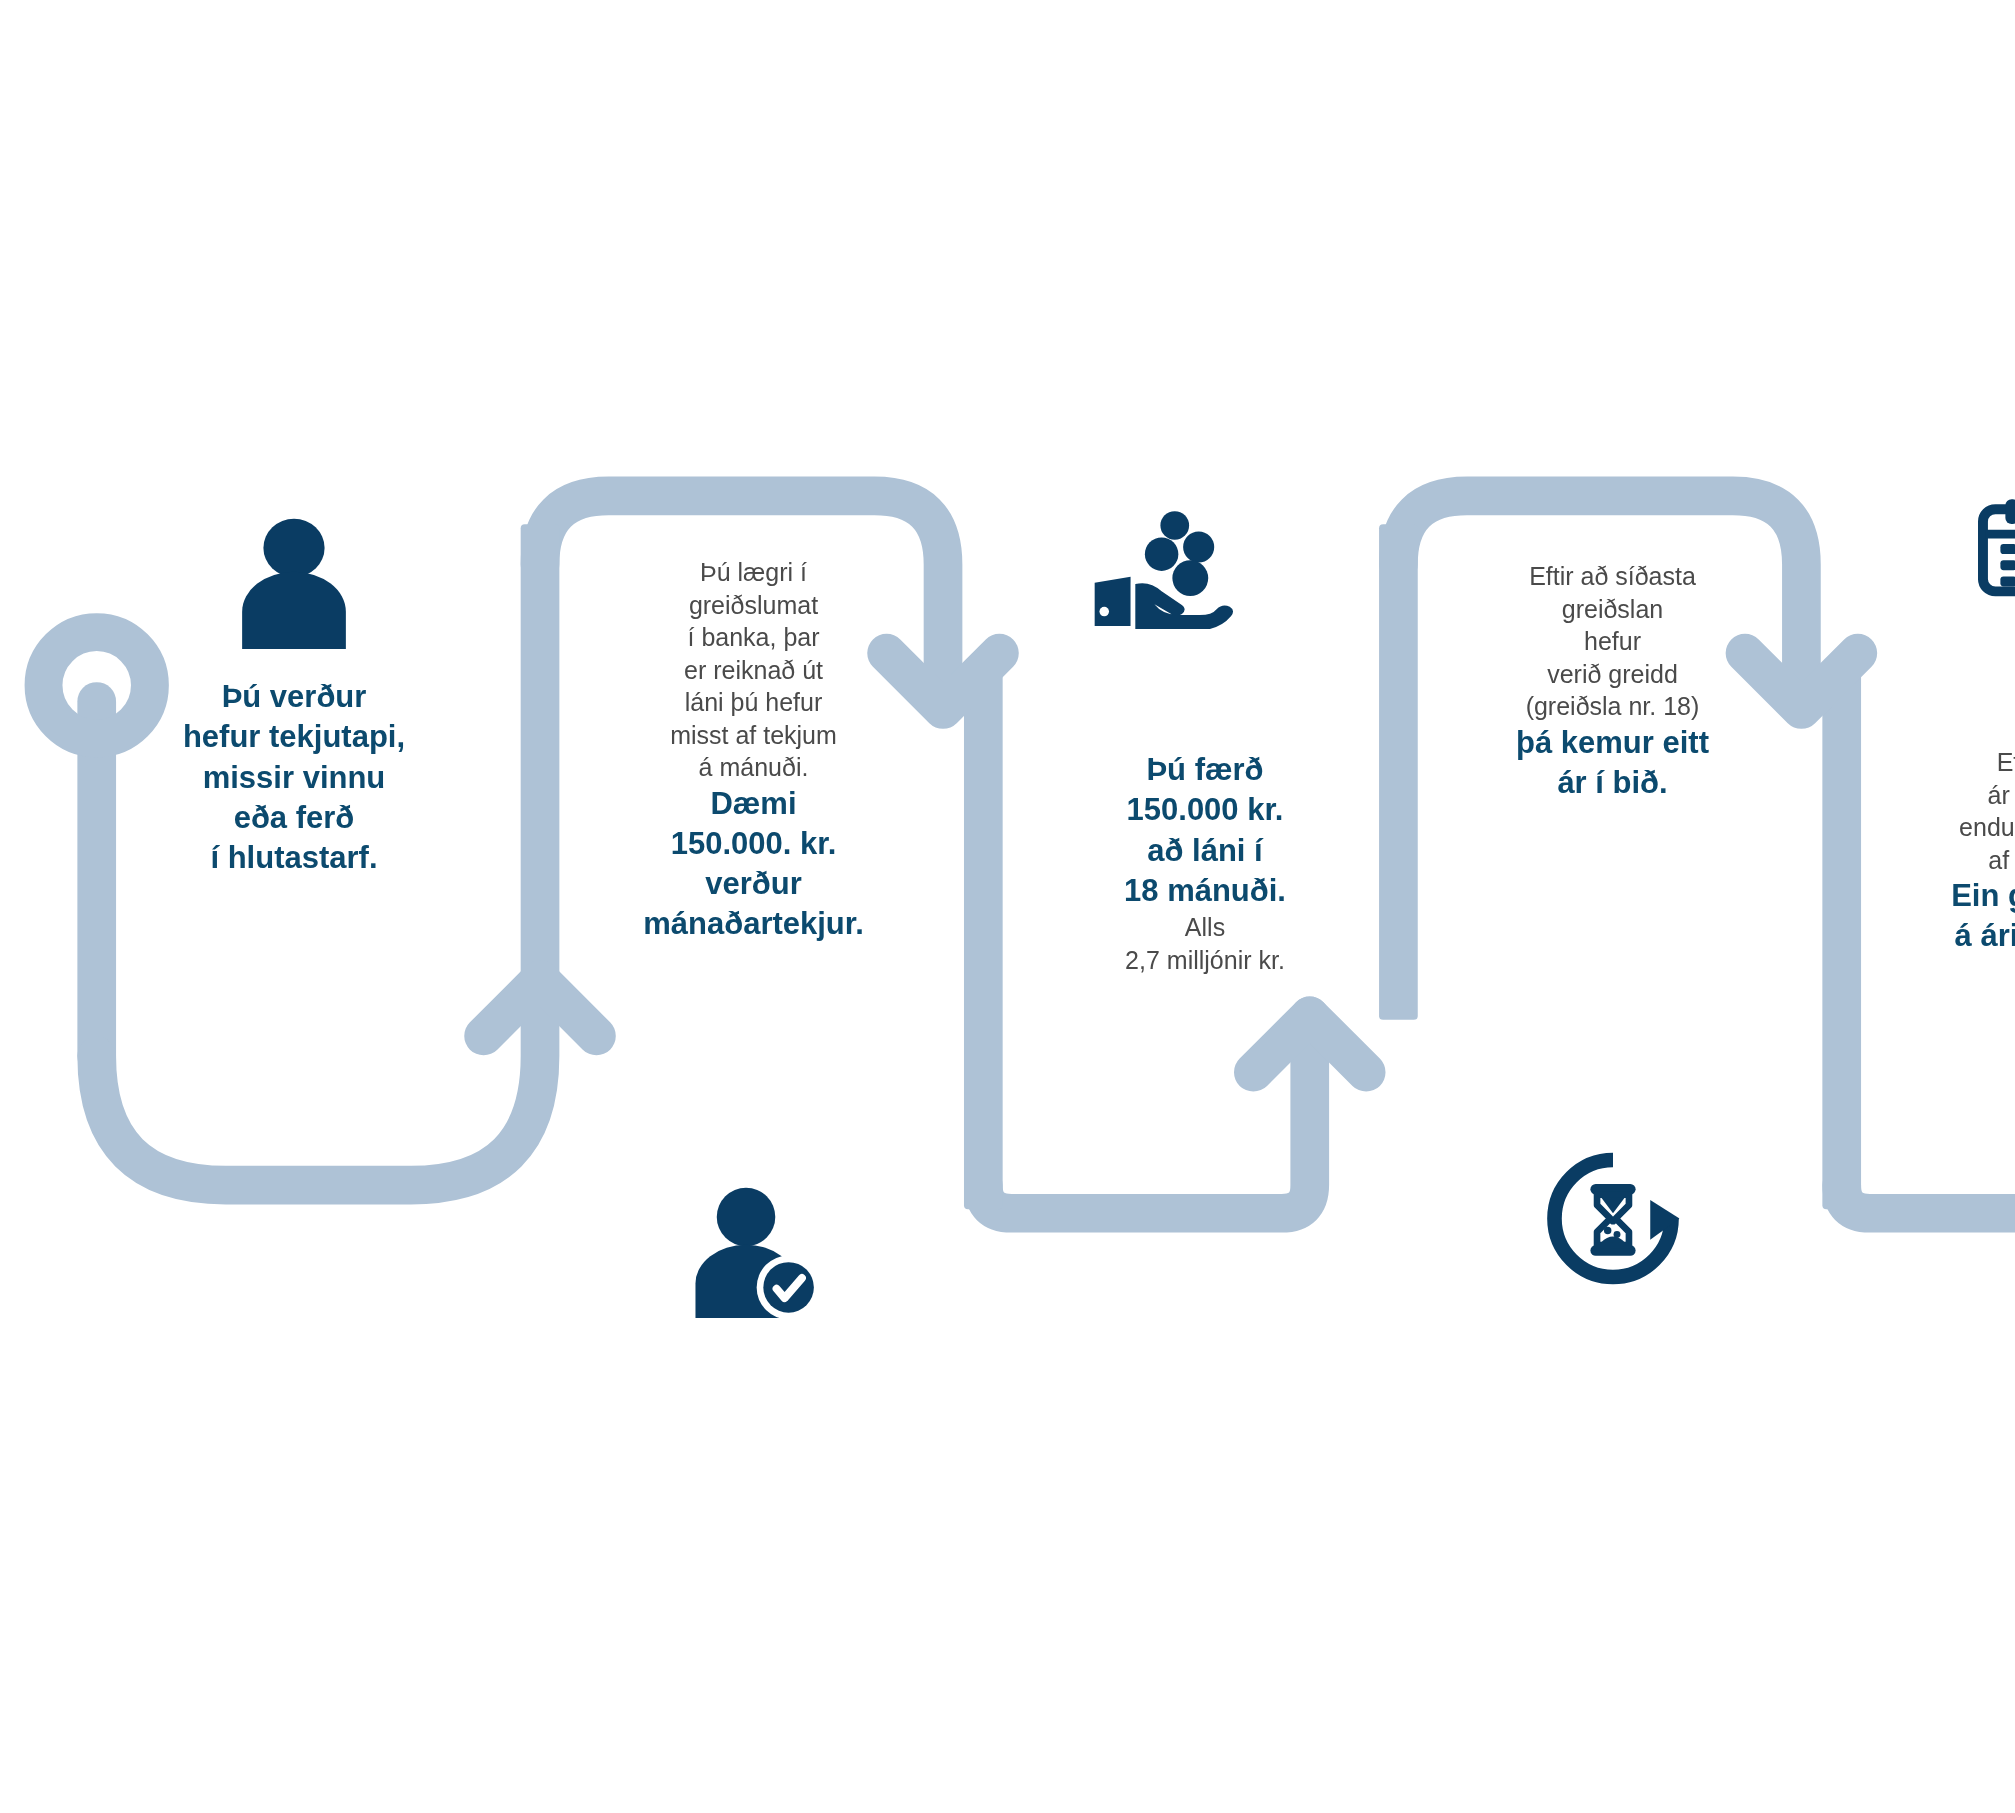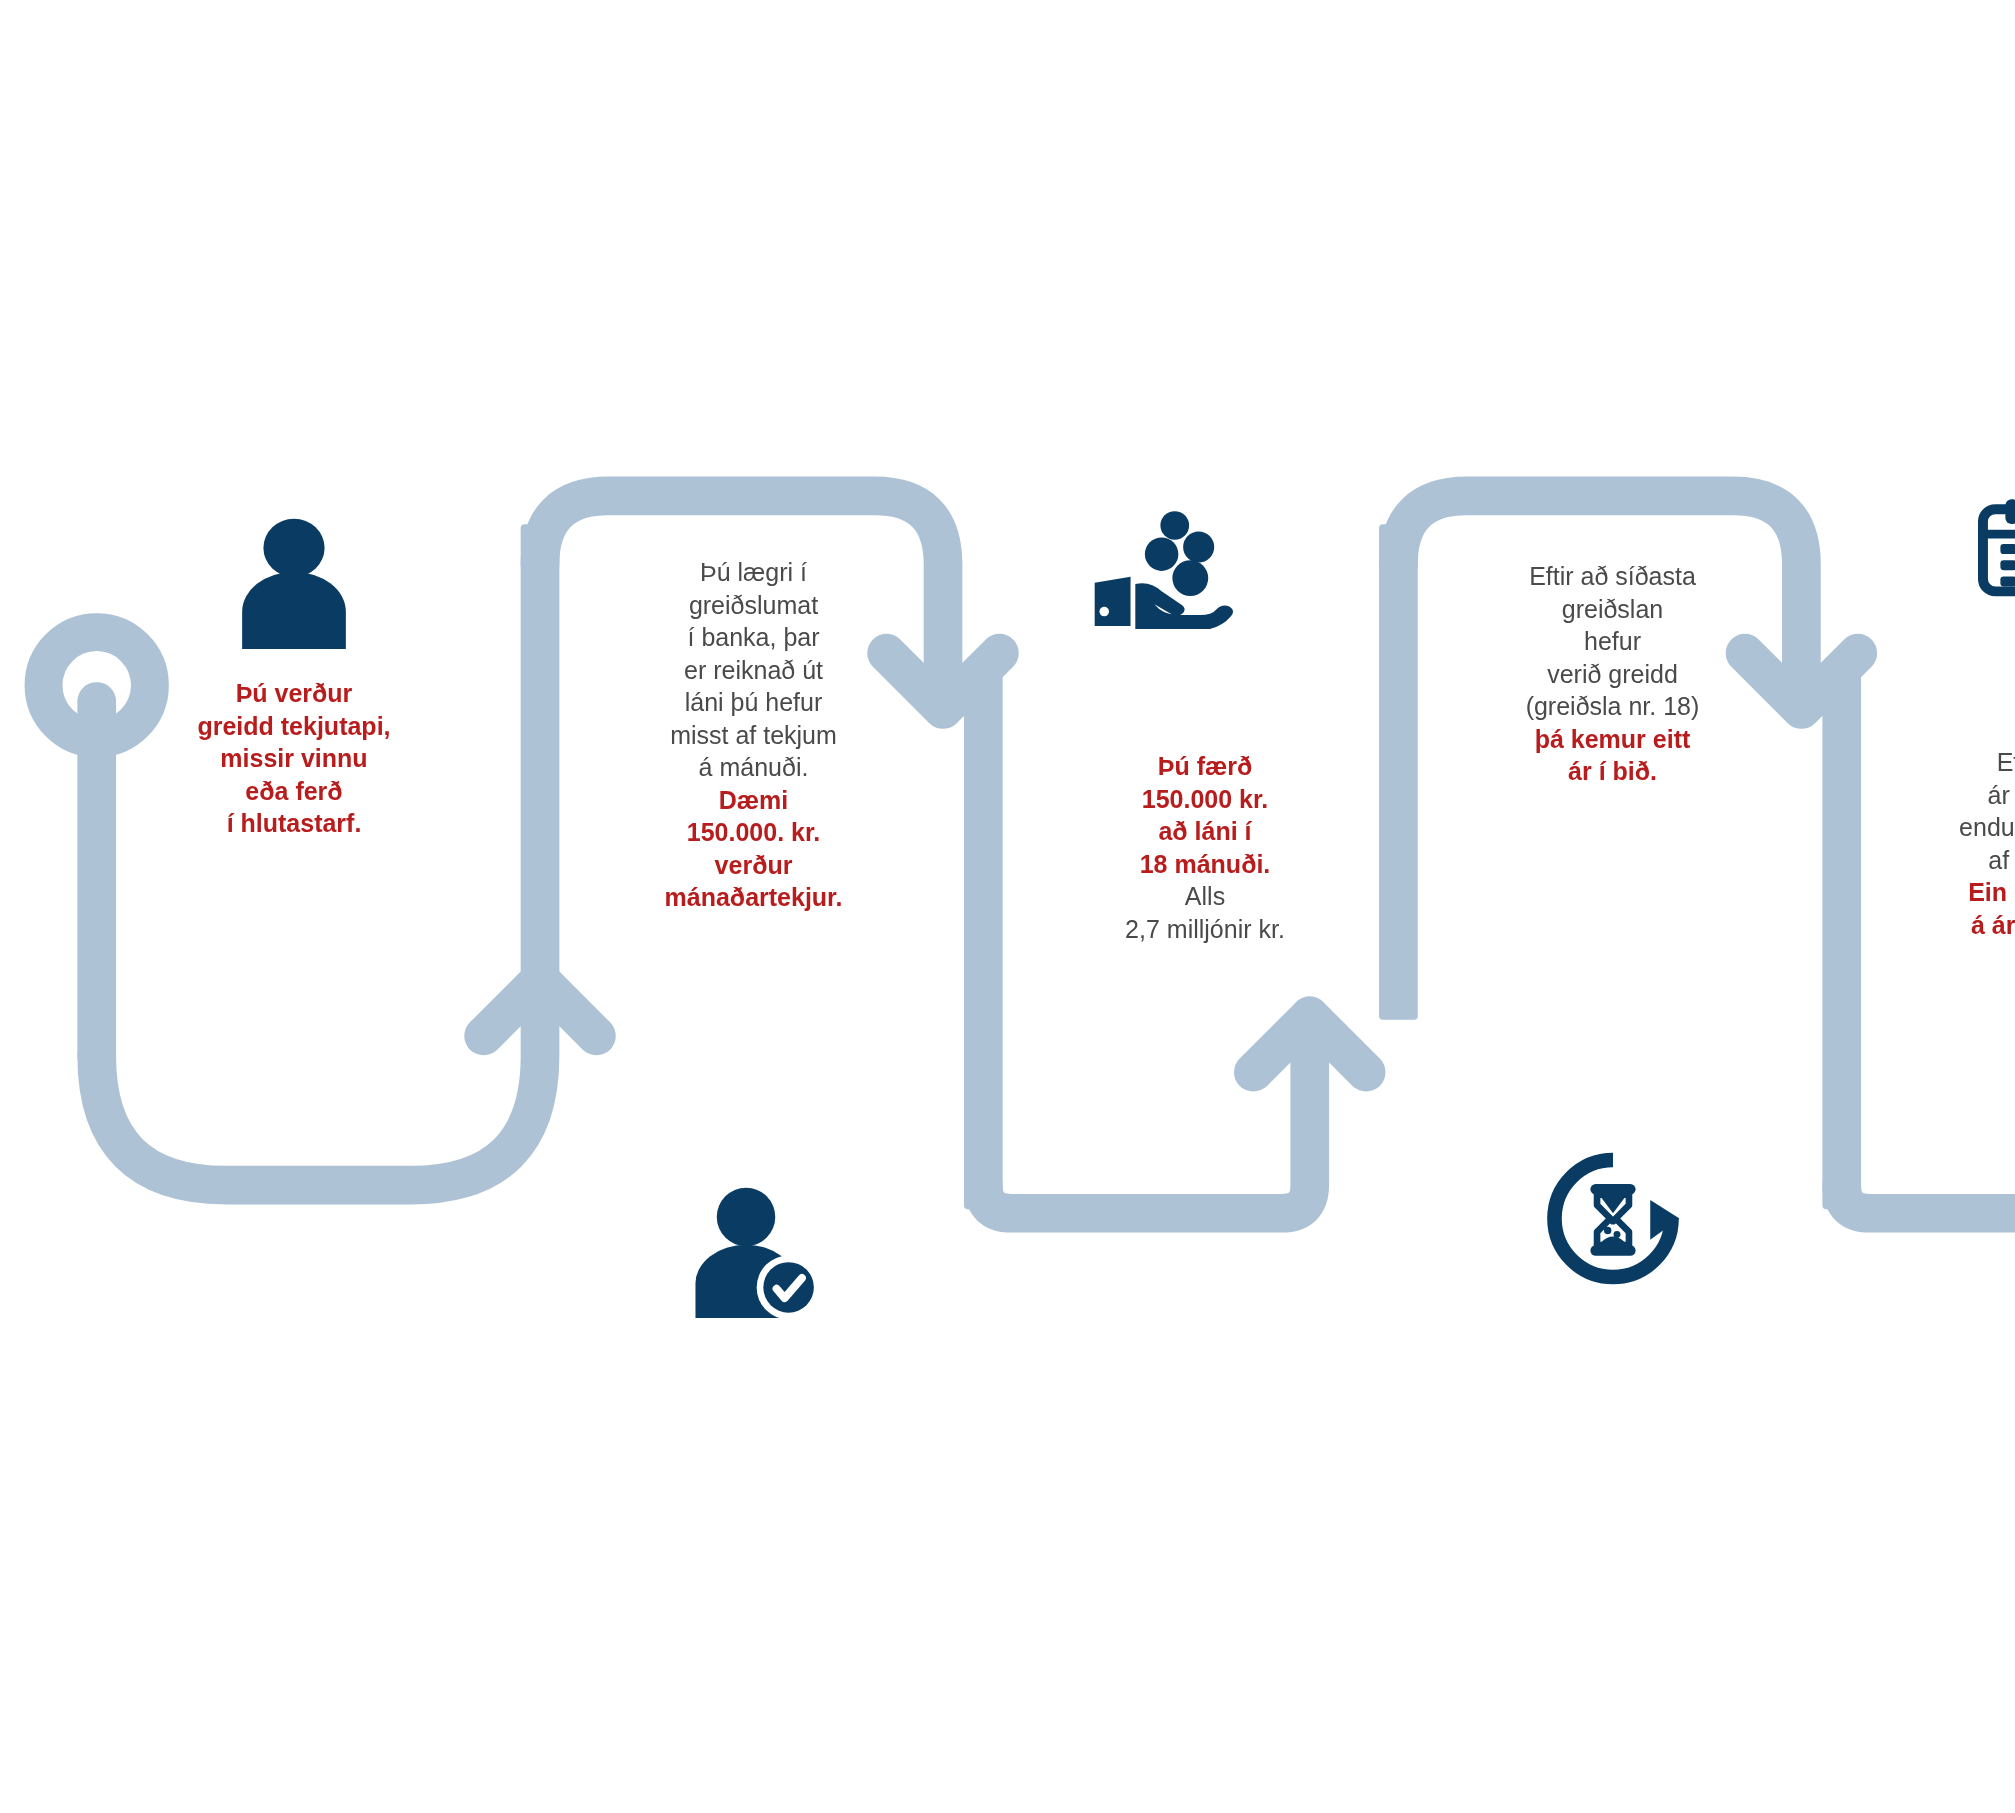--- a/index.html
+++ b/index.html
@@ -9,21 +9,21 @@
   }
   #stage{position:absolute;left:0;top:0;width:3224px;height:1814px;}
   #flowsvg{position:absolute;left:0;top:0;width:3224px;height:1814px;}
 
   .step{position:absolute;box-sizing:border-box;text-align:center;}
   .step .icon{position:absolute;left:50%;transform:translateX(-50%);}
   .step .txt{position:absolute;left:50%;transform:translateX(-50%);width:100%;}
 
   .line{line-height:1.30;white-space:nowrap;}
   .reg{color:#4a4a4a;font-weight:400;font-size:25px;}
-  .bold{color:#b91c1c;font-weight:bold;font-size:25px;}
+  .bold{color:#0c4a6e;font-weight:bold;font-size:31px;}
 
   svg.ic{display:block;}
 </style>
 </head>
 <body>
 
 <div id="stage">
 
   <svg id="flowsvg" viewBox="0 0 8000 4500">
     <g fill="none" stroke="#aec2d6" stroke-width="96" stroke-linecap="round" stroke-linejoin="round">
@@ -71,21 +71,21 @@
 
   <div class="step" style="left:133px;top:516px;width:322px;">
     <div class="icon" style="top:0;">
       <svg class="ic" width="133" height="133" viewBox="0 0 100 100">
         <ellipse cx="50" cy="24" rx="23" ry="22" fill="#0a3c63"></ellipse>
         <path d="M11 100 V72 a39 30 0 0 1 78 0 V100 Z" fill="#0a3c63"></path>
       </svg>
     </div>
     <div class="txt allbold" style="top:161px;">
         <div class="line bold">Þú verður</div>
-        <div class="line bold">greidd tekjutapi,</div>
+        <div class="line bold">hefur tekjutapi,</div>
         <div class="line bold">missir vinnu</div>
         <div class="line bold">eða ferð</div>
         <div class="line bold">í hlutastarf.</div>
       </div>
   </div>
 
   <div class="step" style="left:580px;top:556px;width:347px;">
     <div class="txt" style="top:0;">
         <div class="line reg">Þú lægri í</div>
         <div class="line reg">greiðslumat</div>

